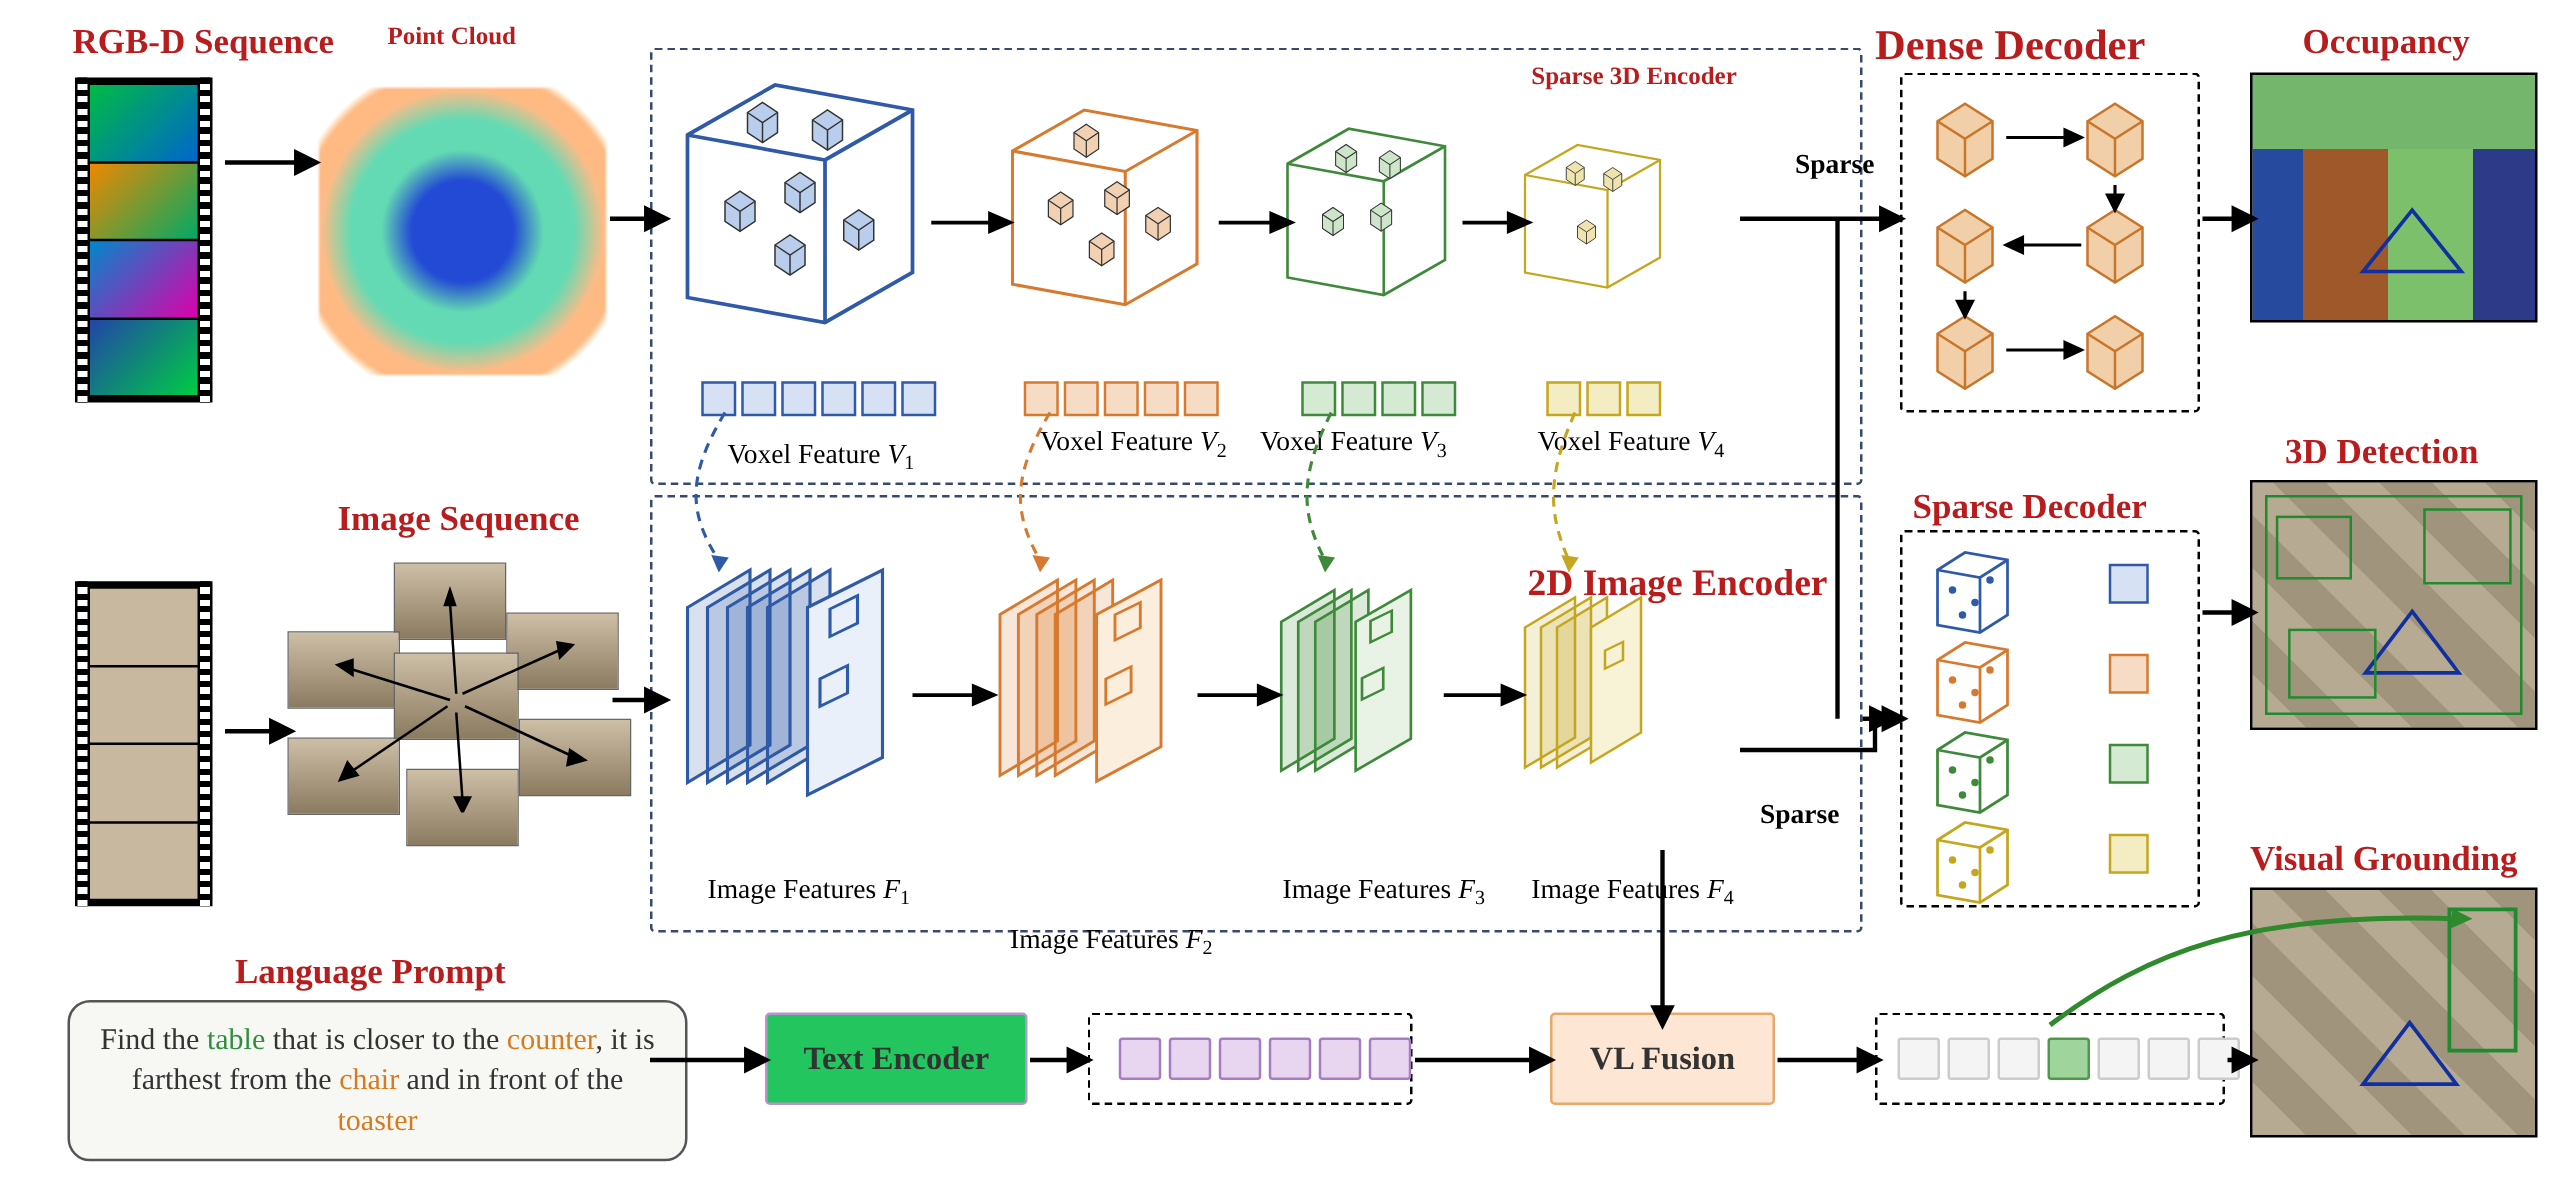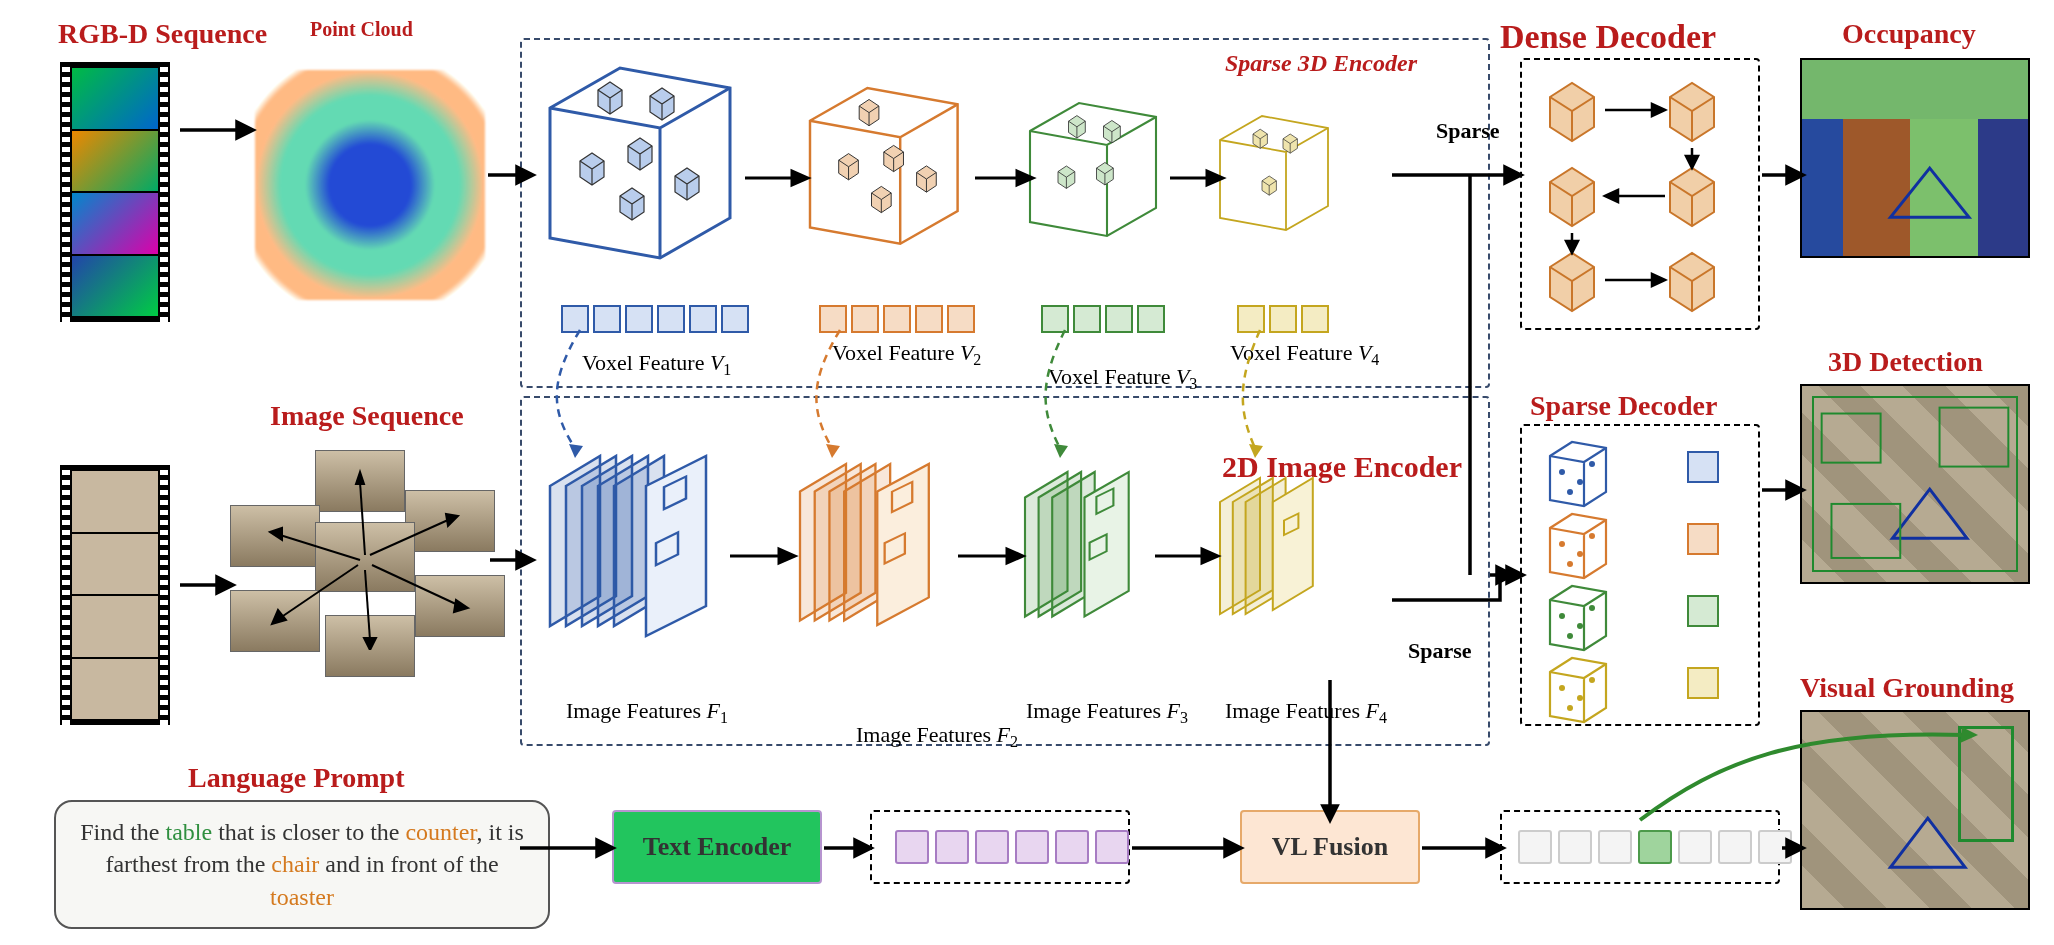--- a/index.html
+++ b/index.html
@@ -153,21 +153,21 @@
   }
 </style>
 </head>
 <body>
 
 <div class="label" style="left:58px; top:18px; font-size:28px;">RGB-D Sequence</div>
 <div class="label" style="left:310px; top:18px; font-size:20px;">Point Cloud</div>
 <div class="label" style="left:270px; top:400px; font-size:28px;">Image Sequence</div>
 <div class="label" style="left:188px; top:762px; font-size:28px;">Language Prompt</div>
 
-<div class="label" style="left:1225px; top:50px; font-size:24px;font-style:italic;">Sparse 3D Encoder</div>
+<div class="label" style="left:1225px; top:50px; font-size:20px;">Sparse 3D Encoder</div>
 <div class="label" style="left:1222px; top:450px; font-size:30px;">2D  Image Encoder</div>
 
 <div class="label" style="left:1500px; top:18px; font-size:34px;">Dense Decoder</div>
 <div class="label" style="left:1530px; top:390px; font-size:28px;">Sparse Decoder</div>
 
 <div class="label" style="left:1842px; top:18px; font-size:28px;">Occupancy</div>
 <div class="label" style="left:1828px; top:346px; font-size:28px;">3D Detection</div>
 <div class="label" style="left:1800px; top:672px; font-size:28px;">Visual Grounding</div>
 
 <div class="filmstrip film-rgbd" style="left:60px; top:62px; height:260px;">
@@ -307,21 +307,21 @@
     <g transform="translate(718,268)">
       <rect width="26" height="26" fill="#f4ecc3" stroke="#c4a61f" stroke-width="2"></rect>
         <rect x="32" width="26" height="26" fill="#f4ecc3" stroke="#c4a61f" stroke-width="2"></rect>
         <rect x="64" width="26" height="26" fill="#f4ecc3" stroke="#c4a61f" stroke-width="2"></rect>
     </g>
   </g>
 </svg>
 
 <div class="sublabel" style="left:582px; top:350px;text-align:right;"><span>Voxel Feature </span><i>V</i><span class="sub">1</span></div>
 <div class="sublabel" style="left:832px; top:340px;"><span>Voxel Feature </span><i>V</i><span class="sub">2</span></div>
-<div class="sublabel" style="left:1048px; top:340px;margin-top:24px;"><span>Voxel Feature </span><i>V</i><span class="sub">3</span></div>
+<div class="sublabel" style="left:1008px; top:340px;"><span>Voxel Feature </span><i>V</i><span class="sub">3</span></div>
 <div class="sublabel" style="left:1230px; top:340px;"><span>Voxel Feature </span><i>V</i><span class="sub">4</span></div>
 
 <svg class="arrow" style="left:520px; top:300px; width:970px; height:160px;" viewBox="0 0 970 160">
   <g fill="none" stroke-width="2.5" stroke-dasharray="8 6">
     <path d="M60 30 C 30 80, 30 110, 55 148" stroke="#2f5aa8"></path>
       <polygon points="55,158 49,144 63,146" fill="#2f5aa8"></polygon>
     <path d="M320 30 C 290 80, 290 110, 312 148" stroke="#d67a2f"></path>
       <polygon points="312,158 306,144 320,146" fill="#d67a2f"></polygon>
     <path d="M545 30 C 520 80, 520 110, 540 148" stroke="#3f8a3a"></path>
       <polygon points="540,158 534,144 548,146" fill="#3f8a3a"></polygon>
@@ -387,21 +387,21 @@
     <line x1="210" y1="160" x2="262" y2="160"></line>
       <polygon points="275,160 259,153 259,167"></polygon>
     <line x1="438" y1="160" x2="490" y2="160"></line>
       <polygon points="503,160 487,153 487,167"></polygon>
     <line x1="635" y1="160" x2="685" y2="160"></line>
       <polygon points="698,160 682,153 682,167"></polygon>
   </g>
 </svg>
 
 <div class="sublabel" style="left:566px; top:698px;"><span>Image Features </span><i>F</i><span class="sub">1</span></div>
-<div class="sublabel" style="left:808px; top:722px;margin-left:48px;"><span>Image Features </span><i>F</i><span class="sub">2</span></div>
+<div class="sublabel" style="left:808px; top:738px;"><span>Image Features </span><i>F</i><span class="sub">2</span></div>
 <div class="sublabel" style="left:1026px; top:698px;"><span>Image Features </span><i>F</i><span class="sub">3</span></div>
 <div class="sublabel" style="left:1225px; top:698px;"><span>Image Features </span><i>F</i><span class="sub">4</span></div>
 
 <div class="sublabel" style="left:1436px; top:118px; font-weight:700;">Sparse</div>
 <div class="sublabel" style="left:1408px; top:638px; font-weight:700;">Sparse</div>
 
 <div class="dashed-box-black" style="left:1520px; top:58px; width:240px; height:272px;"></div>
 <svg class="arrow" style="left:1520px; top:58px; width:240px; height:272px;" viewBox="0 0 240 272">
   <defs>
     <g id="solidcube">

